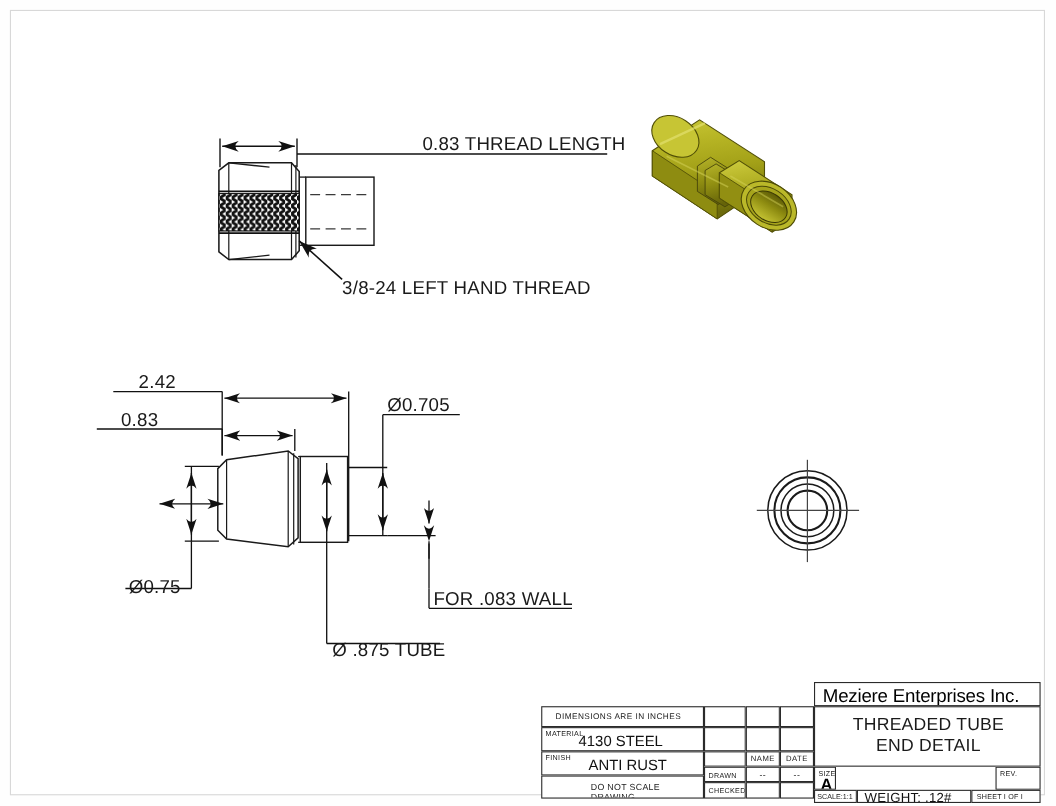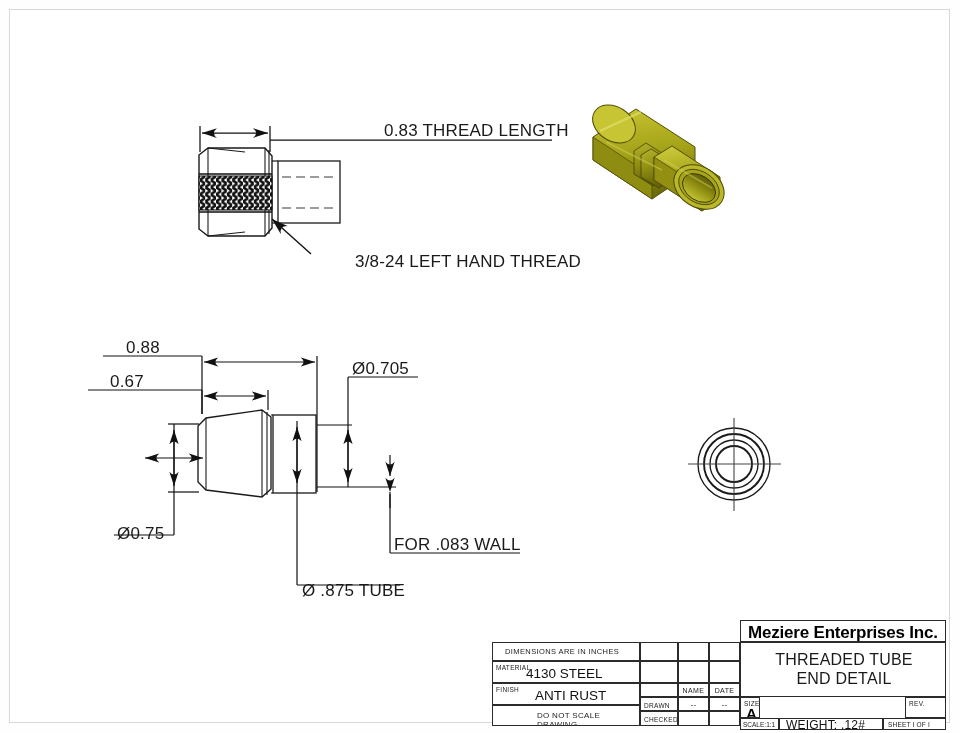--- a/index.html
+++ b/index.html
@@ -76,21 +76,21 @@
     align-items: center;
     justify-content: center;
     width: 100%; height: 100%;
     font-size: 7px;
     color: #222;
     letter-spacing: .4px;
   }
   .company {
     position: absolute;
     font-family: "Liberation Sans", sans-serif;
-    font-weight: bold;
+    font-weight: normal;
     font-size: 17px;
     color: #000;
     letter-spacing: -0.2px;
   }
   .draw-title {
     position: absolute;
     font-family: "Liberation Sans", sans-serif;
     font-size: 16px;
     color: #1a1a1a;
     text-align: center;
@@ -294,25 +294,25 @@
       <ellipse cx="699" cy="188" rx="18" ry="12.5" transform="rotate(33 699 188)" fill="url(#isoBore)" stroke="#3b3904" stroke-width="0.9"></ellipse>
 
       <path d="M600,131 L641,112" stroke="#e0de6a" stroke-width="2.2" opacity="0.75" fill="none"></path>
       <path d="M606,142 L662,170" stroke="#d6d45a" stroke-width="1.6" opacity="0.5" fill="none"></path>
       <path d="M664,160 L712,188" stroke="#d6d45a" stroke-width="1.6" opacity="0.45" fill="none"></path>
     </g>
   </svg>
 
   <div class="dimtext dim-lg" style="left:384px; top:121px;">0.83 THREAD LENGTH</div>
 
-  <div class="dimtext dim-lg" style="left:311px; top:252px;margin-left:44px;">3/8-24 LEFT HAND THREAD</div>
-
-  <div class="dimtext dim-lg" style="left:126px; top:338px;">0.88</div>
-
-  <div class="dimtext dim-lg" style="left:110px; top:372px;">0.67</div>
+  <div class="dimtext dim-lg" style="left:311px; top:252px;">3/8-24 LEFT HAND THREAD</div>
+
+  <div class="dimtext dim-lg" style="left:126px; top:338px;">2.42</div>
+
+  <div class="dimtext dim-lg" style="left:110px; top:372px;">0.83</div>
 
   <div class="dimtext dim-lg" style="left:352px; top:359px;">Ø0.705</div>
 
   <div class="dimtext dim-lg" style="left:117px; top:524px;">Ø0.75</div>
 
   <div class="dimtext dim-lg" style="left:302px; top:581px;">Ø .875 TUBE</div>
 
   <div class="dimtext dim-lg" style="left:394px; top:535px;">FOR .083 WALL</div>
 
   <div id="title-block">

